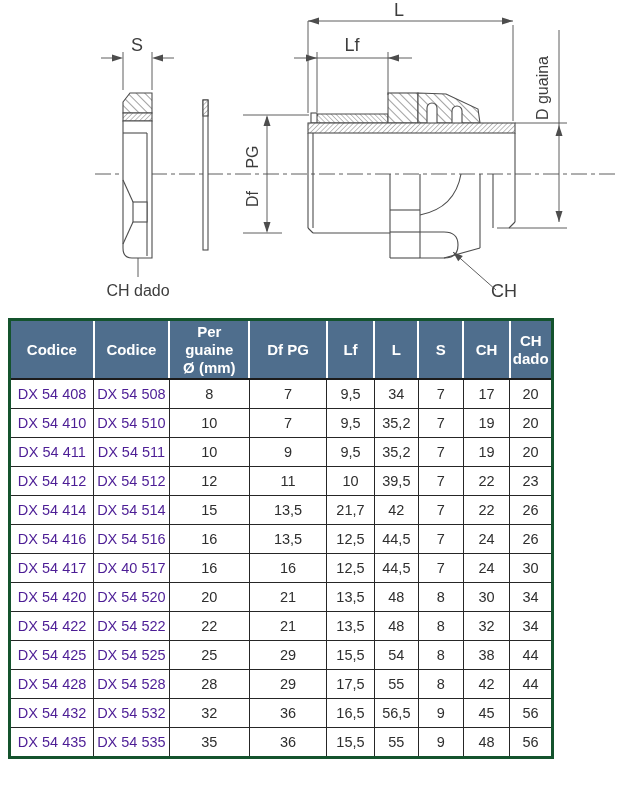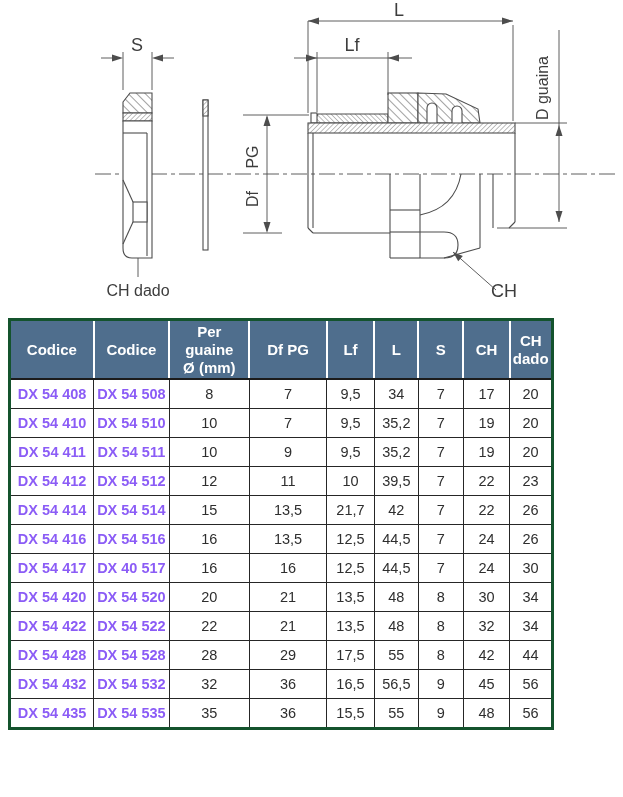--- a/index.html
+++ b/index.html
@@ -39,22 +39,22 @@
   td{
     border:1.4px solid #262626;
     height:28px;
     text-align:center;
     vertical-align:middle;
     font-size:14.5px;
     color:#2e2e2e;
     padding:0 2px;
   }
   td.code{
-    font-weight:bold;
-    color:#8b5cf6;
+    font-weight:normal;
+    color:#4c1d95;
   }
 </style>
 </head>
 <body>
 
 <div class="drawing-wrap">
 <svg width="623" height="314" viewBox="0 0 623 314">
   <defs>
     <pattern id="hatchA" width="6" height="6" patternUnits="userSpaceOnUse" patternTransform="rotate(-45)">
       <rect width="6" height="6" fill="#ffffff"></rect>
@@ -287,20 +287,31 @@
           <td class="code">DX 54 522</td>
           <td>22</td>
           <td>21</td>
           <td>13,5</td>
           <td>48</td>
           <td>8</td>
           <td>32</td>
           <td>34</td>
         </tr>
         <tr>
+          <td class="code">DX 54 425</td>
+          <td class="code">DX 54 525</td>
+          <td>25</td>
+          <td>29</td>
+          <td>15,5</td>
+          <td>54</td>
+          <td>8</td>
+          <td>38</td>
+          <td>44</td>
+        </tr>
+        <tr>
           <td class="code">DX 54 428</td>
           <td class="code">DX 54 528</td>
           <td>28</td>
           <td>29</td>
           <td>17,5</td>
           <td>55</td>
           <td>8</td>
           <td>42</td>
           <td>44</td>
         </tr>

